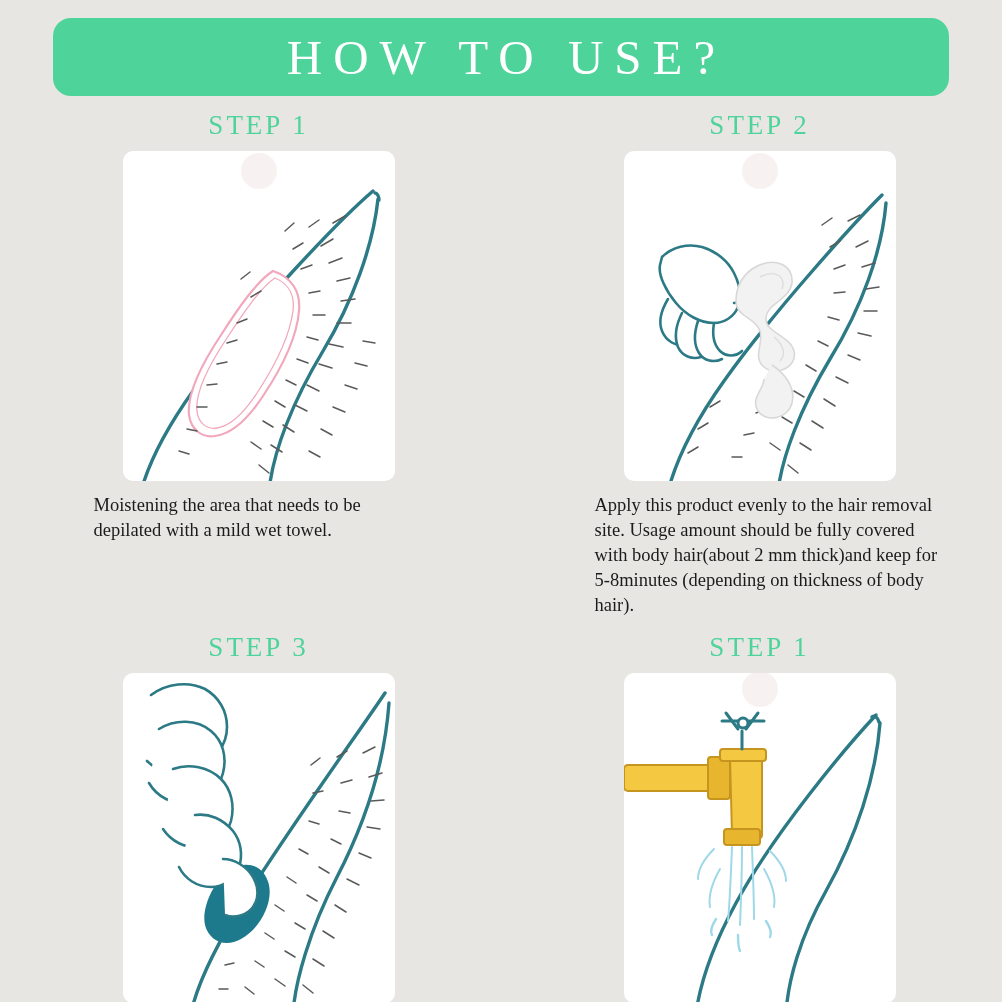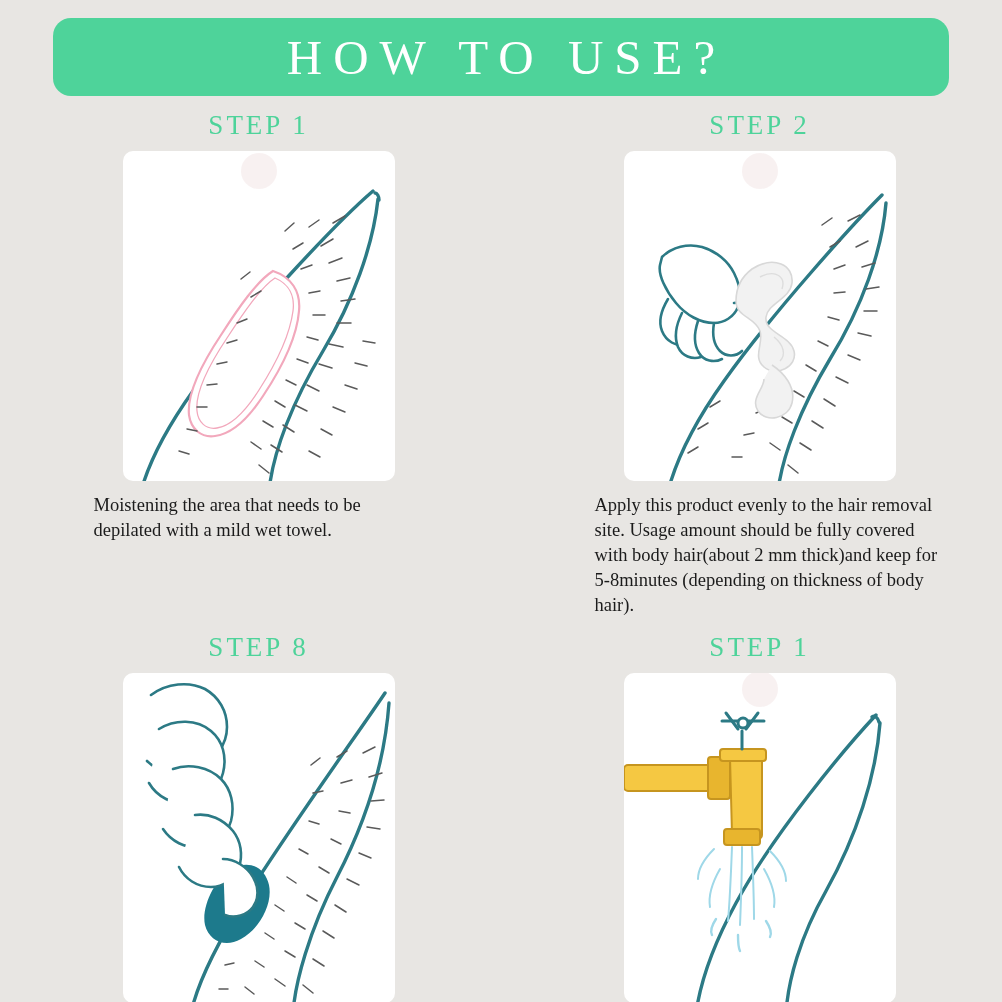--- a/index.html
+++ b/index.html
@@ -237,21 +237,21 @@
             </g>
           </svg>
         </div>
         <div class="caption c2">Apply this product evenly to the hair removal site. Usage amount should be fully covered with body hair(about 2 mm thick)and keep for 5-8minutes (depending on thickness of body hair).</div>
       </div>
     </div>
 
     <div class="row row2">
 
       <div class="cell">
-        <div class="step-label">STEP 8</div>
+        <div class="step-label">STEP 3</div>
         <div class="illus">
           <svg viewBox="0 0 272 330" width="272" height="330">
             <defs>
               <clipPath id="clip3">
                   <rect x="0" y="0" width="272" height="330" rx="10"></rect>
                 </clipPath>
             </defs>
             <g clip-path="url(#clip3)">
 
               <path d="M262 20 C238 56 170 150 122 226 C92 274 74 312 68 340" fill="none" stroke="#2c7a85" stroke-width="3.4" stroke-linecap="round"></path>

